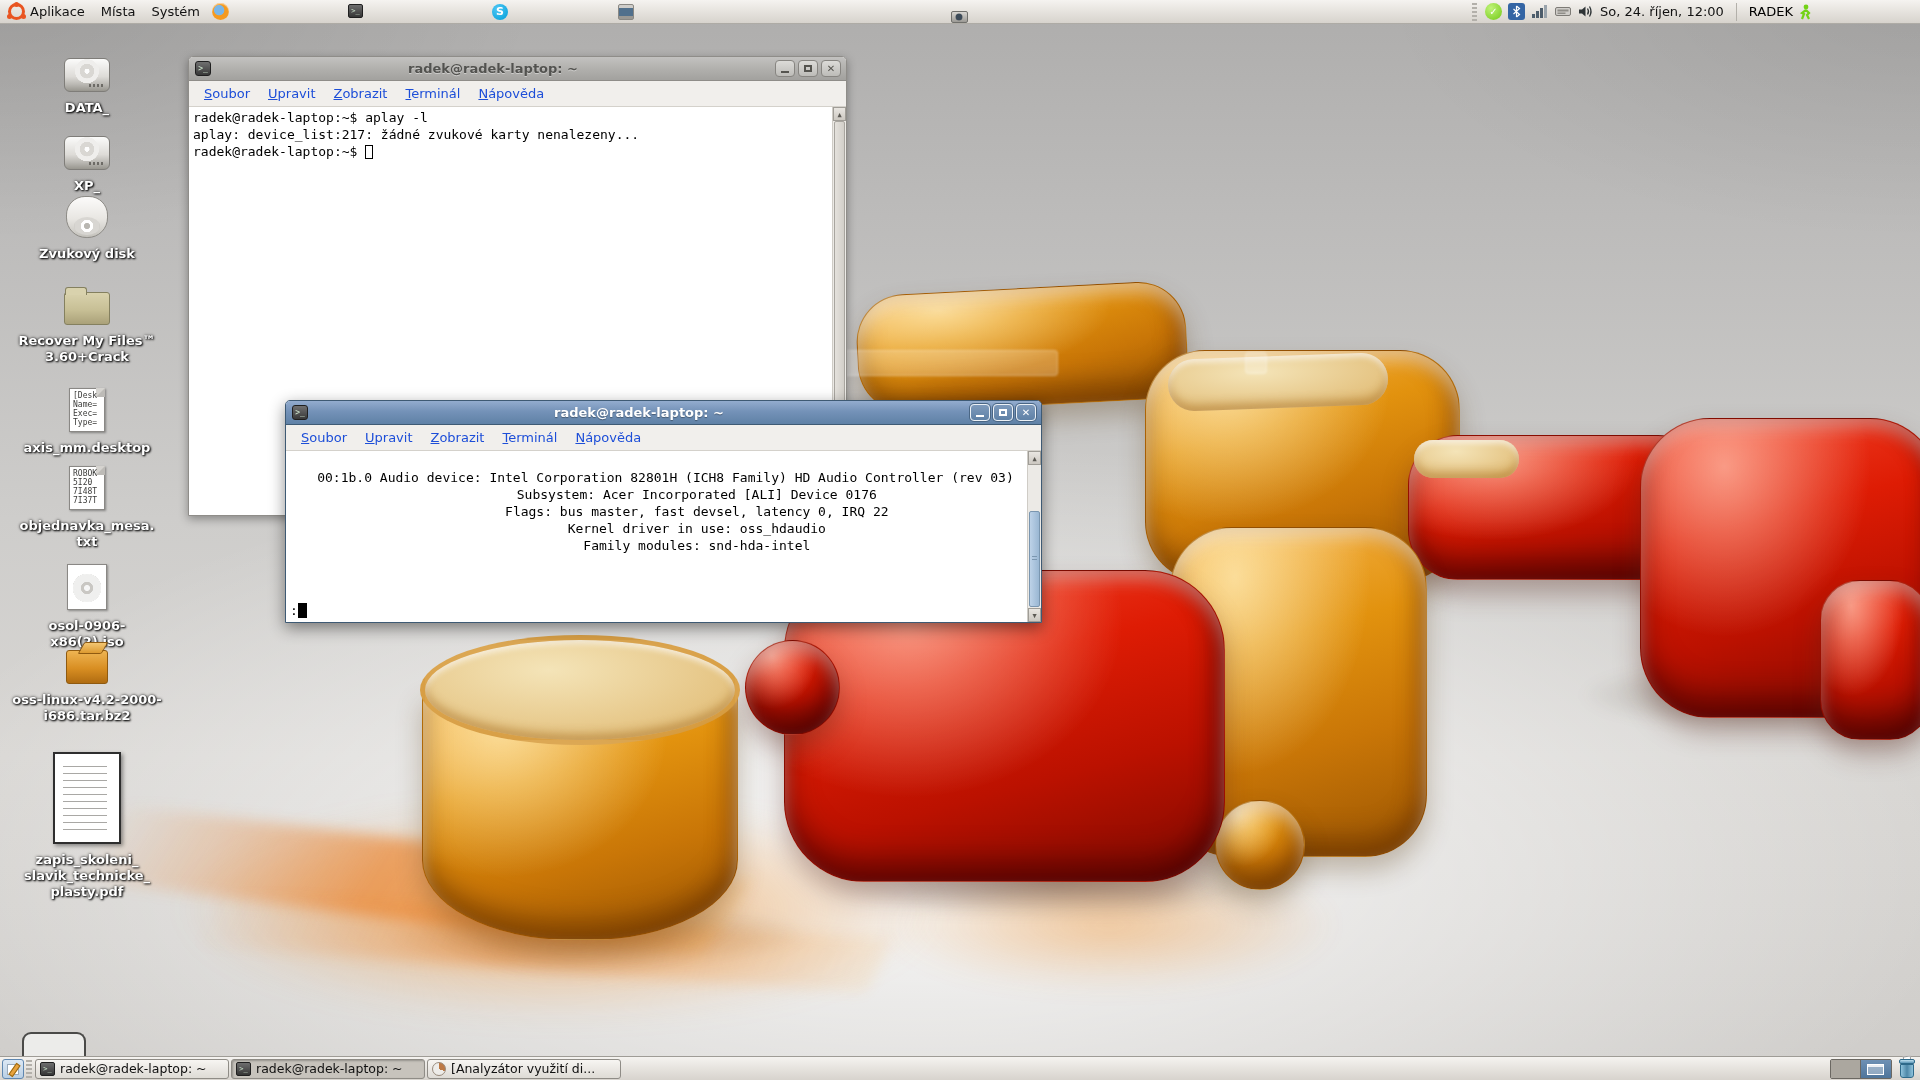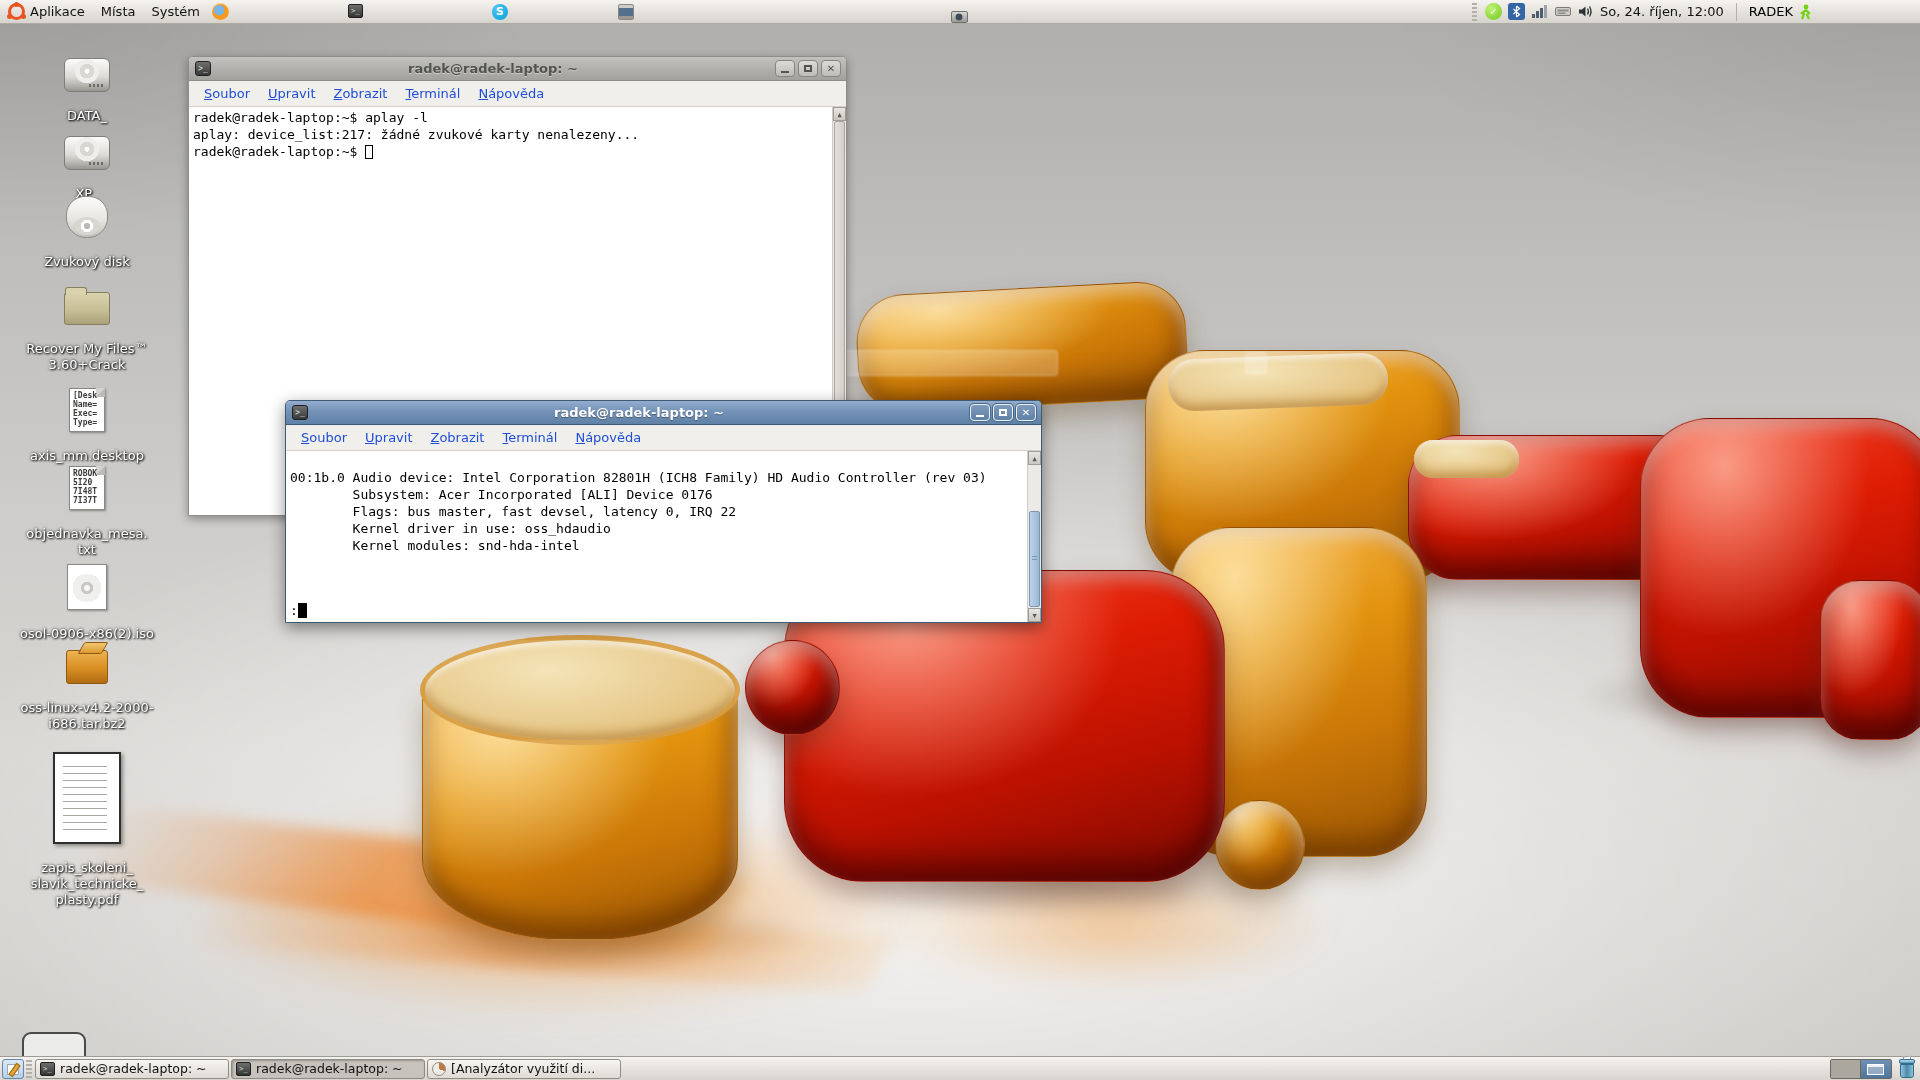--- a/index.html
+++ b/index.html
@@ -34,22 +34,22 @@
   .tan-face { background:
       radial-gradient(ellipse at 40% 30%, #f4e4b8, #e5c483 70%, #d9ad5f 100%);
     box-shadow: inset 0 -6px 10px rgba(160,100,20,.45), inset 0 3px 6px rgba(255,255,255,.8); }
   .soft-shadow { background:radial-gradient(ellipse closest-side, rgba(70,55,35,.38), rgba(70,55,35,0)); filter:blur(6px); }
   .warm-glow { background:radial-gradient(ellipse closest-side, rgba(240,130,15,.55), rgba(240,130,15,0)); filter:blur(14px); }
   .streak { background:linear-gradient(90deg, rgba(236,110,8,0), rgba(236,110,8,.5) 45%, rgba(255,175,70,.18)); filter:blur(7px); }
   .ghost-bar { background:rgba(255,255,255,.22); border:1px solid rgba(255,255,255,.25); border-radius:4px; filter:blur(1px); }
 
   
   .dicon { position:absolute; width:150px; left:12px; text-align:center; cursor:default; }
-  .dicon .dlabel { margin-top:16px; color:#fff; font-size:13px; line-height:16px;
-    white-space:pre-line; text-shadow:1px 1px 2px #000, 0 0 3px rgba(0,0,0,.9); }
+  .dicon .dlabel { margin-top:8px; color:#fff; font-size:13px; line-height:16px;
+    white-space:pre-line; text-shadow:1px 1px 2px #000, 0 0 3px rgba(0,0,0,.9);font-weight:bold; }
   .ig { position:relative; margin:0 auto; }
   .ic-disk { width:46px; height:34px; border-radius:6px; border:1px solid #7f7d79;
     background:
       radial-gradient(circle at 50% 38%, #fdfdfd 8%, #d9d7d3 9% 24%, #efeeec 25% 40%, rgba(0,0,0,0) 41%),
       linear-gradient(180deg,#fbfbfa 0%,#dddbd7 55%,#b9b7b2 80%,#98968f 100%); }
   .ic-disk::after { content:""; position:absolute; right:6px; bottom:4px; width:14px; height:3px;
     background:repeating-linear-gradient(90deg,#6d6b66 0 2px, rgba(0,0,0,0) 2px 4px); }
   .ic-cdrom { width:42px; height:42px; border-radius:45% 45% 48% 48%; border:1px solid #8d8b86;
     background:linear-gradient(180deg,#fcfbfa 0%,#e8e6e2 55%,#c4c2bc 100%); }
   .ic-cdrom::after { content:""; position:absolute; left:50%; bottom:2px; transform:translateX(-50%);
@@ -59,21 +59,21 @@
     background:linear-gradient(180deg,#d9d2ad 0%,#c7bf95 55%,#aaa179 100%); }
   .ic-folder::before { content:""; position:absolute; top:-6px; left:0; width:20px; height:7px;
     border:1px solid #84805f; border-bottom:none; border-radius:3px 3px 0 0;
     background:#d9d2ad; }
   .ic-page { width:36px; height:44px; background:#fff; border:1px solid #8a8885;
     box-shadow:1px 1px 2px rgba(0,0,0,.35); }
   .ic-page .fold { position:absolute; top:-1px; right:-1px; width:0; height:0;
     border-left:9px solid #d5d3cf; border-top:9px solid #bdbbb7; transform:rotate(90deg); }
   .ic-page .ptxt { position:absolute; inset:2px 2px 2px 3px; overflow:hidden; text-align:left;
     font-family:"DejaVu Sans Mono", monospace; font-size:8px; line-height:9px;
-    font-weight:bold; color:#3a3a38; white-space:pre-line; }
+    font-weight:normal; color:#3a3a38; white-space:pre-line; }
   .ic-iso { width:40px; height:46px; background:#fff; border:1px solid #8a8885;
     box-shadow:1px 1px 2px rgba(0,0,0,.35); }
   .ic-iso::after { content:""; position:absolute; left:50%; top:52%; transform:translate(-50%,-50%);
     width:28px; height:28px; border-radius:50%;
     background:radial-gradient(circle,#f6f6f6 0 14%, #c9c7c3 16% 30%, #efefee 32% 70%, #b5b3ae 72% 100%); }
   .ic-tar { width:42px; height:34px; margin-top:8px; border-radius:3px; border:1px solid #8f5a10;
     background:linear-gradient(180deg,#eeb452 0%,#d88e22 55%,#b06c11 100%); }
   .ic-tar::before { content:""; position:absolute; top:-9px; right:2px; width:22px; height:10px;
     background:linear-gradient(180deg,#f3c672,#dd9a30); border:1px solid #8f5a10;
     transform:skewX(-30deg); border-radius:2px; }
@@ -113,21 +113,21 @@
   .g-close { font-size:10px; font-weight:bold; line-height:1; }
   .tb-gray .g-close { color:#55544f; } .tb-blue .g-close { color:#fff; }
   .menubar { height:26px; background:#f1efec; border-bottom:1px solid #d4d1cb;
     display:flex; align-items:center; gap:4px; padding-left:8px; }
   .menuitem { padding:3px 7px; color:#1d4ed8; cursor:default; }
   .menuitem::first-letter { text-decoration:underline; }
   .term-body { position:absolute; left:0; right:0; bottom:0; background:#fff; overflow:hidden;
     font-family:"DejaVu Sans Mono", monospace; font-size:13px; line-height:17px; color:#000; }
   #win1 .term-body { top:50px; } #win2 .term-body { top:50px; }
   .tline { white-space:pre; padding-left:4px; }
-  #win2 .lines { padding-top:18px; }
+  #win2 .lines { padding-top:18px;text-align:center; }
   .cursor-hollow { display:inline-block; width:8px; height:14px; border:1px solid #000;
     vertical-align:text-bottom; }
   .cursor-block { display:inline-block; width:9px; height:15px; background:#000;
     vertical-align:text-bottom; }
   .pagerline { position:absolute; left:4px; bottom:3px; white-space:pre; }
   .scrollbar { position:absolute; top:0; right:0; bottom:0; width:14px;
     background:#eceae6; border-left:1px solid #cfccc6; }
   .sb-btn { position:absolute; left:0; right:0; height:14px; text-align:center;
     font-size:7px; line-height:14px; color:#5b5953;
     background:linear-gradient(180deg,#e9e6e1,#ccc8c1); border:1px solid #a09d97; }
@@ -358,21 +358,21 @@
     <span class="menuitem">Zobrazit</span>
     <span class="menuitem">Terminál</span>
     <span class="menuitem">Nápověda</span>
   </div>
   <div class="term-body">
     <div class="lines">
       <div class="tline"><span>00:1b.0 Audio device: Intel Corporation 82801H (ICH8 Family) HD Audio Controller (rev 03)</span></div>
       <div class="tline"><span>        Subsystem: Acer Incorporated [ALI] Device 0176</span></div>
       <div class="tline"><span>        Flags: bus master, fast devsel, latency 0, IRQ 22</span></div>
       <div class="tline"><span>        Kernel driver in use: oss_hdaudio</span></div>
-      <div class="tline"><span>        Kernel modules: snd-hda-intel</span></div>
+      <div class="tline"><span>        Family modules: snd-hda-intel</span></div>
     </div>
     <div class="pagerline"><span>:</span><span class="cursor-block"></span></div>
     <div class="scrollbar">
       <div class="sb-btn sb-up">▲</div>
       <div class="sb-thumb-blue"></div>
       <div class="sb-btn sb-dn">▼</div>
     </div>
   </div>
 </div>
 

